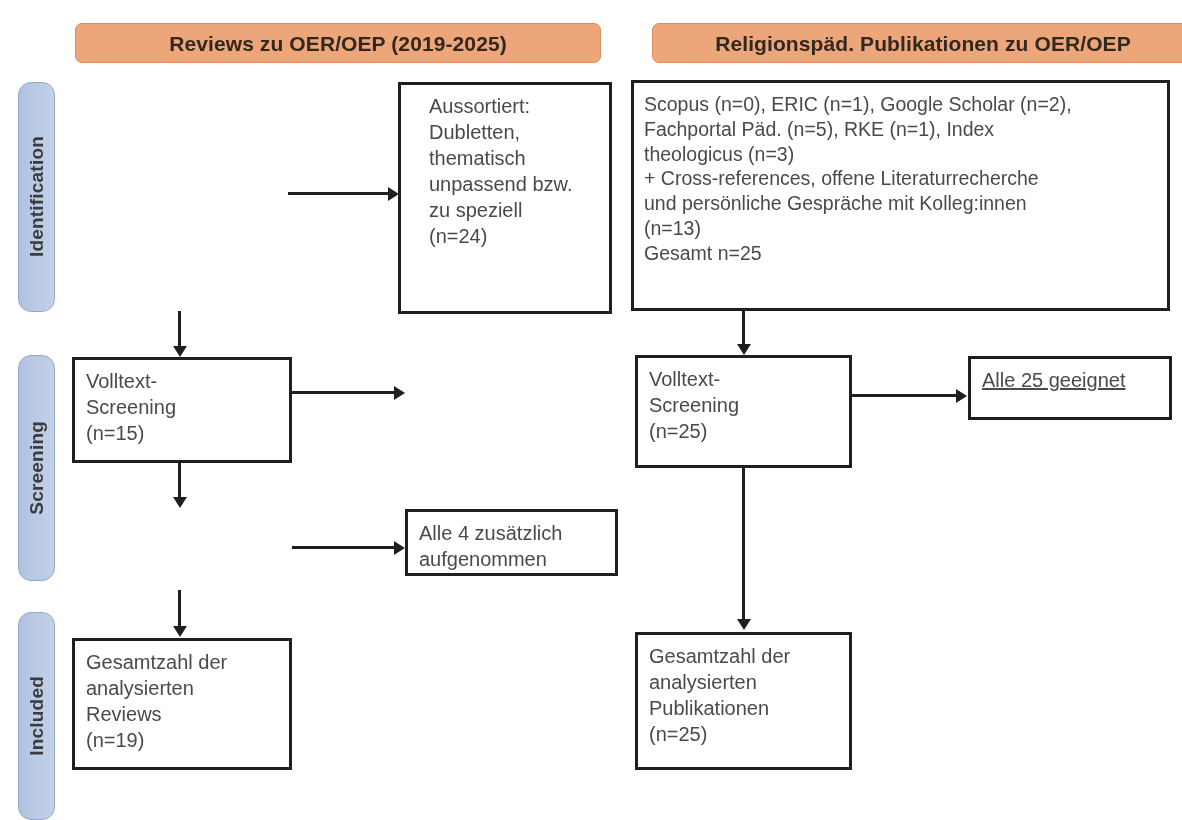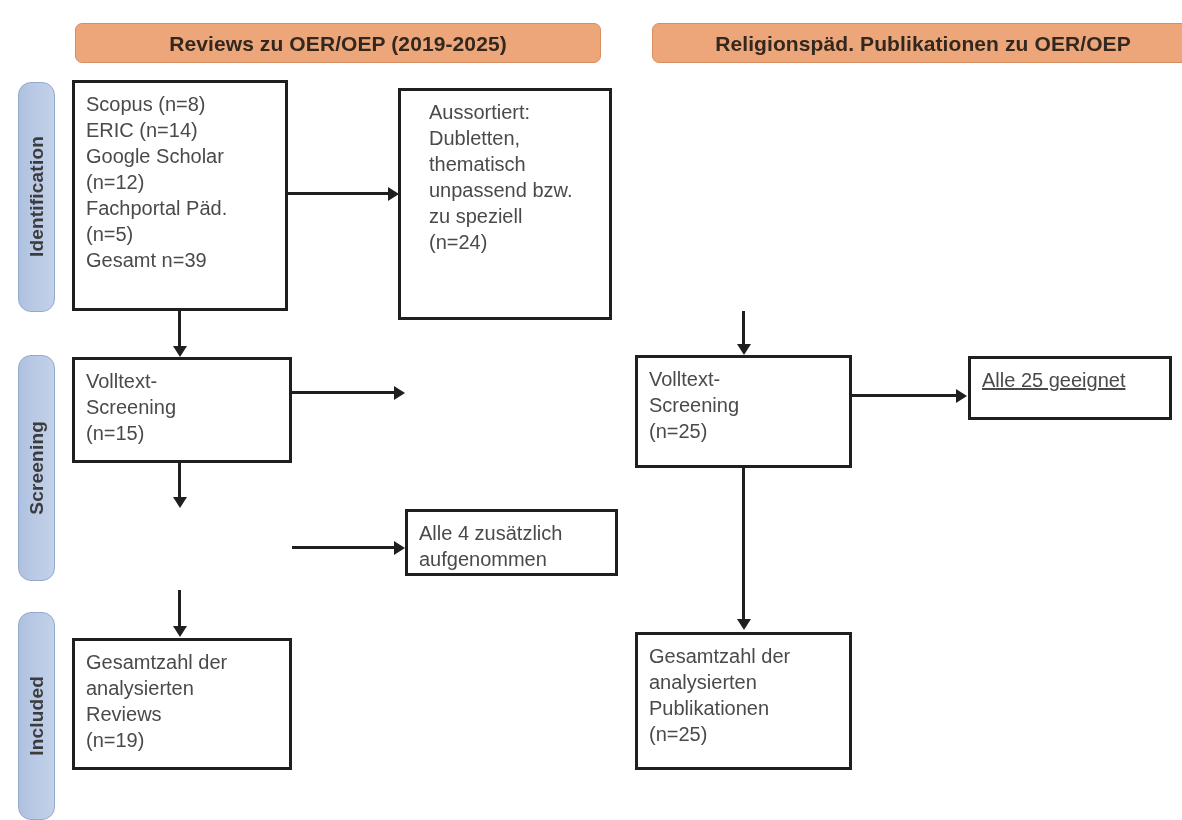--- a/index.html
+++ b/index.html
@@ -118,29 +118,22 @@
   </div>
 
   <div class="stage-label" style="left:18px; top:355px; width:37px; height:226px;">
     <span class="vtext">Screening</span>
   </div>
 
   <div class="stage-label" style="left:18px; top:612px; width:37px; height:208px;">
     <span class="vtext">Included</span>
   </div>
 
-  <div class="box compact" style="left:72px; top:80px; width:216px; height:231px;">Scopus (n=8)
-ERIC (n=14)
-Google Scholar
-(n=12)
-Fachportal Päd.
-(n=5)
-Gesamt n=39</div>
 
-  <div class="box compact" style="left:398px; top:88px; width:214px; height:232px;padding-left:28px;">Aussortiert:
+  <div class="box compact" style="left:398px; top:82px; width:214px; height:232px;padding-left:28px;">Aussortiert:
 Dubletten,
 thematisch
 unpassend bzw.
 zu speziell
 (n=24)</div>
 
   <div class="conn h" style="left:288px; top:192px; width:100px;"></div>
   <div class="arrowhead right" style="left:388px; top:187px;"></div>
 
   <div class="conn v" style="left:178px; top:311px; width:3px; height:36px;"></div>
@@ -165,20 +158,27 @@
   <div class="arrowhead right" style="left:394px; top:541px;"></div>
 
   <div class="conn v" style="left:178px; top:590px; width:3px; height:37px;"></div>
   <div class="arrowhead down" style="left:173px; top:626px;"></div>
 
   <div class="box compact" style="left:72px; top:638px; width:220px; height:132px;">Gesamtzahl der
 analysierten
 Reviews
 (n=19)</div>
 
+  <div class="box dense" style="left:631px; top:80px; width:539px; height:231px;">Scopus (n=0), ERIC (n=1), Google Scholar (n=2),
+Fachportal Päd. (n=5), RKE (n=1), Index
+theologicus (n=3)
++ Cross-references, offene Literaturrecherche
+und persönliche Gespräche mit Kolleg:innen
+(n=13)
+Gesamt n=25</div>
 
   <div class="conn v" style="left:742px; top:311px; width:3px; height:34px;"></div>
   <div class="arrowhead down" style="left:737px; top:344px;"></div>
 
   <div class="box compact" style="left:635px; top:355px; width:217px; height:113px;">Volltext-
 Screening
 (n=25)</div>
 
   <div class="box compact" style="left:968px; top:356px; width:204px; height:64px;text-decoration:underline;">Alle 25 geeignet</div>
 

